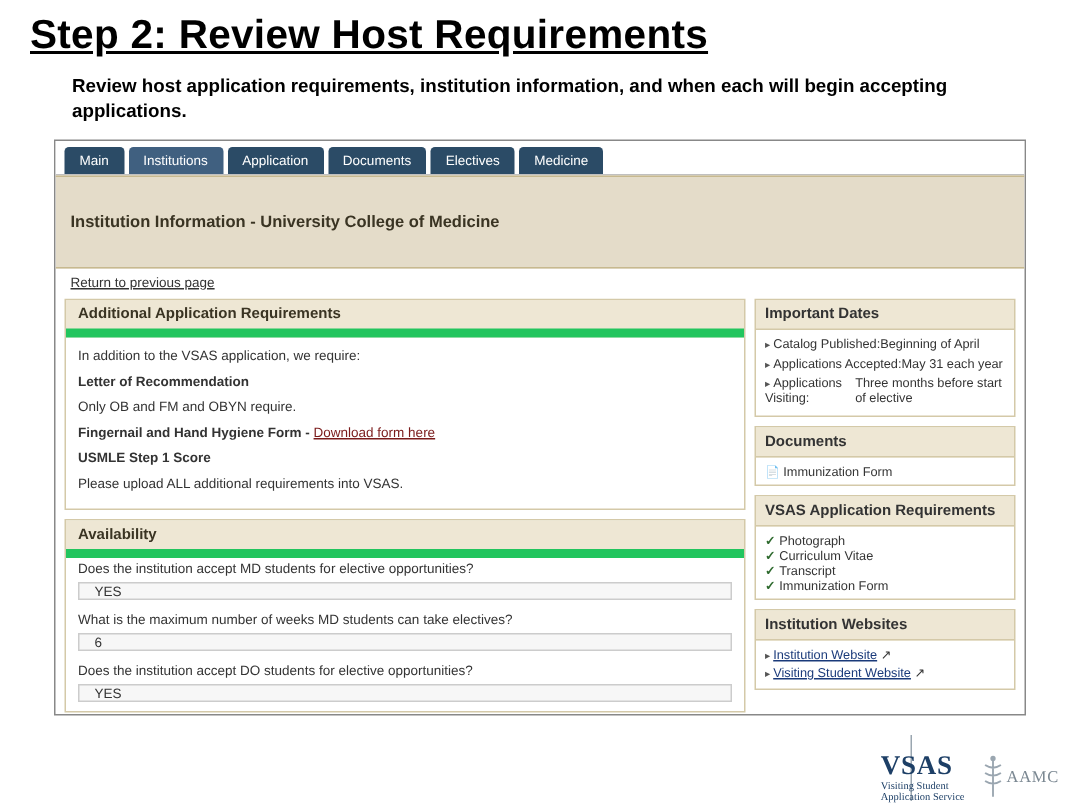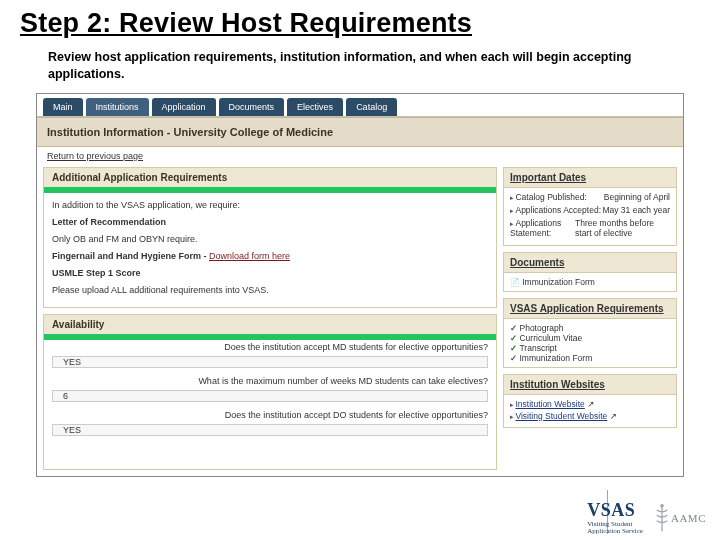--- a/index.html
+++ b/index.html
@@ -51,21 +51,21 @@
     padding: 4px 10px;
     font-size: 9px;
     border-radius: 3px 3px 0 0;
     text-align: center;
   }
   .tab.active { background: #406080; }
   .banner {
     background: #e4dcc9;
     border-top: 1px solid #c7b98f;
     border-bottom: 1px solid #c7b98f;
-    padding: 8px 10px;
+    padding: 24px 10px;
     font-weight: 700;
     font-size: 11px;
     color: #3a3423;
   }
   .returnlink {
     padding: 4px 10px 6px 10px;
     font-size: 9px;
     color: #333;
     text-decoration: underline;
   }
@@ -111,27 +111,26 @@
   .r-panel {
     border: 1px solid #d4c9a8;
     background: #fff;
   }
   .r-head {
     background: #eee7d4;
     border-bottom: 1px solid #d4c9a8;
     font-weight: 700;
     font-size: 10px;
     padding: 4px 6px;
-    text-decoration: underline;
   }
   .r-body { padding: 4px 6px; font-size: 8.5px; }
-  .r-body .row { display: flex; justify-content: space-between; margin-bottom: 3px; }
+  .r-body .row { display: flex; justify-content: flex-start; margin-bottom: 3px; }
   .r-body .row .k::before { content: "▸ "; color: #555; font-size: 7px; }
   .ck::before { content: "✓ "; color: #2f6b2f; font-weight: bold; }
-  .avail-q { padding: 2px 8px 2px 8px; font-size: 9px; text-align: right; }
+  .avail-q { padding: 2px 8px 2px 8px; font-size: 9px; }
   .avail-a {
     margin: 2px 8px 6px 8px;
     border: 1px solid #ccc;
     background: #f7f7f7;
     padding: 0 10px;
     font-size: 9px;
   }
   .linklist li { list-style: none; font-size: 8.5px; margin-bottom: 2px;}
   .linklist li::before { content: "▸ "; color:#555; font-size:7px; }
   .linklist .lnk { text-decoration: underline; color: #1a3a7a; }
@@ -174,21 +173,21 @@
 <p class="subtitle">Review host application requirements, institution information, and when each will begin accepting applications.</p>
 
 <div class="shot">
 
   <div class="tabrow">
     <div class="tab">Main</div>
     <div class="tab active">Institutions</div>
     <div class="tab">Application</div>
     <div class="tab">Documents</div>
     <div class="tab">Electives</div>
-    <div class="tab">Catalog</div>
+    <div class="tab">Medicine</div>
   </div>
 
   <div class="banner">Institution Information - University College of Medicine</div>
   <div class="returnlink">Return to previous page</div>
 
   <div class="cols">
     <div class="col-left">
       <div class="panel">
         <div class="panel-head">Additional Application Requirements</div>
         <div class="panel-body">
@@ -221,21 +220,21 @@
         <div class="r-body">
           <div class="row">
               <span class="k">Catalog Published:</span>
               <span>Beginning of April</span>
             </div>
           <div class="row">
               <span class="k">Applications Accepted:</span>
               <span>May 31 each year</span>
             </div>
           <div class="row">
-              <span class="k">Applications Statement:</span>
+              <span class="k">Applications Visiting:</span>
               <span>Three months before start of elective</span>
             </div>
         </div>
       </div>
 
       <div class="r-panel">
         <div class="r-head">Documents</div>
         <div class="r-body">
             <div class="docline">Immunization Form</div>
           </div>

